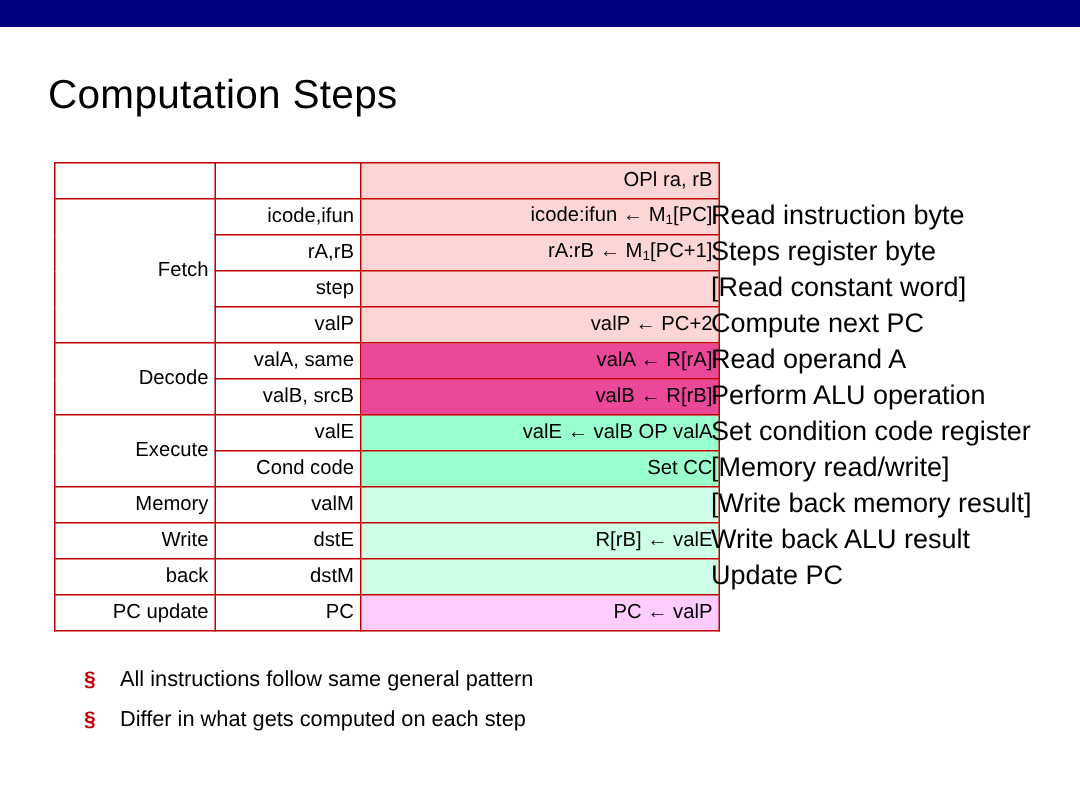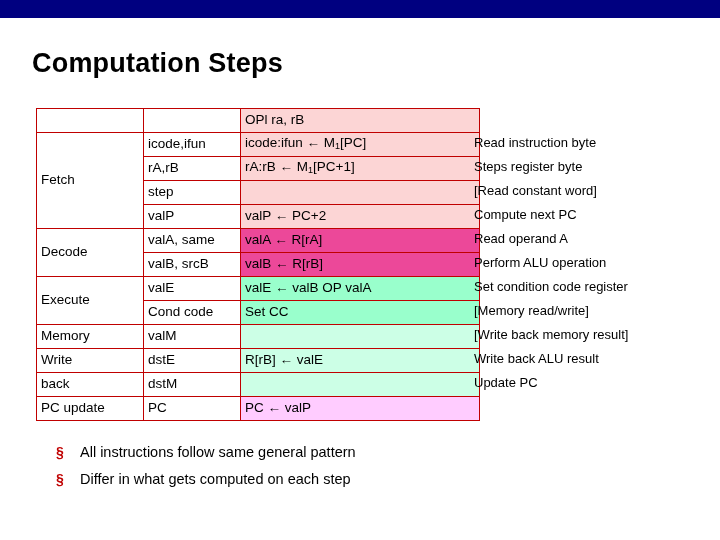--- a/index.html
+++ b/index.html
@@ -19,54 +19,55 @@
     left: 0; top: 0;
     width: 720px;
     height: 18px;
     background: #000080;
   }
   .slide-title {
     position: absolute;
     left: 32px;
     top: 48px;
     font-size: 27px;
-    font-weight: bold;
+    font-weight: normal;
     color: #000000;
     letter-spacing: 0.2px;
   }
   table.steps {
     position: absolute;
     left: 36px;
     top: 108px;
     border-collapse: collapse;
     font-size: 13.5px;
     color: #000000;
   }
   table.steps td {
     border: 1px solid #c00000;
     padding: 1px 4px 2px 4px;
     height: 20px;
     vertical-align: middle;
     line-height: 1.05;
+    text-align: right;
   }
   td.c0 { width: 98px; }
   td.c1 { width: 88px; }
   td.c2 { width: 230px; }
   td.nb { border: none; }
   .pink  { background: #fcd5d5; }
   .yellow{ background: #ec4899; }
   .green { background: #99ffcc; }
   .greenl{ background: #ccffe6; margin-top: 26px; }
   .magenta { background: #ffccff; }
   .white { background: #ffffff; }
   .note-col {
     position: absolute;
     left: 474px;
     top: 131px;
-    font-size: 13px;
+    font-size: 18px;
     color: #000000;
   }
   .note-col div {
     height: 24px;
     line-height: 24px;
     white-space: nowrap;
   }
   .bullets {
     position: absolute;
     left: 56px;

